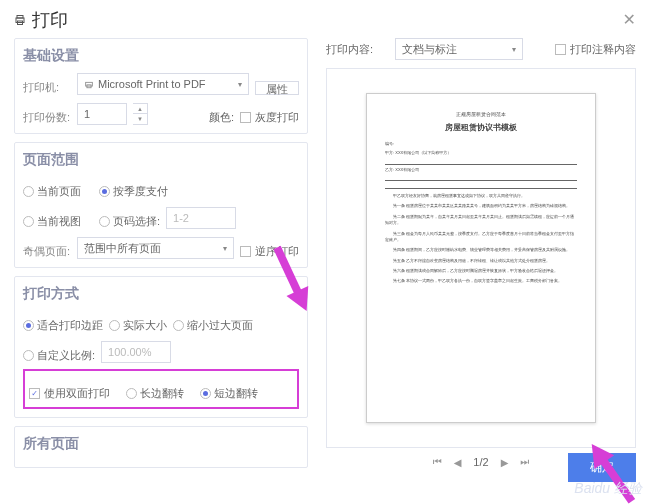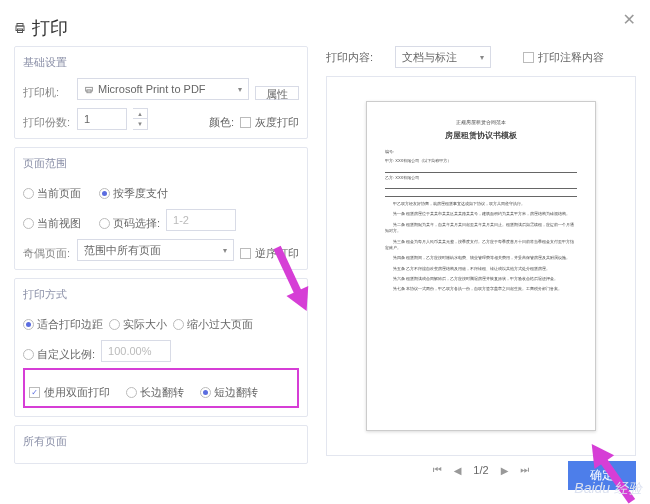--- a/index.html
+++ b/index.html
@@ -1,25 +1,25 @@
 <!DOCTYPE html>
 <html><head>
 <meta charset="utf-8">
 <style>
 * { box-sizing: border-box; margin: 0; padding: 0; }
 body { font-family: "Microsoft YaHei", sans-serif; font-size: 11px; color: #666; background: #fff; width: 650px; height: 504px; position: relative; overflow: hidden; }
 .dialog { padding: 8px 14px; }
-.dialog-header { display: flex; align-items: center; gap: 6px; padding-bottom: 6px; margin-top: 8px; }
+.dialog-header { display: flex; align-items: center; gap: 6px; padding-bottom: 6px; }
 .dialog-header h1 { font-size: 18px; font-weight: normal; color: #333; }
 .close-btn { position: absolute; right: 14px; top: 10px; font-size: 16px; color: #999; cursor: pointer; }
 .content { display: flex; gap: 12px; }
 .left { width: 300px; max-height: 440px; overflow-y: auto; padding-right: 6px; }
 .right { flex: 1; }
 .group { border: 1px solid #e3e6ef; border-radius: 2px; padding: 8px; margin-bottom: 8px; position: relative; }
-.group-title { color: #8a8fa7; font-size: 11px; margin-bottom: 6px; }
+.group-title { color: #8a8fa7; font-size: 14px; margin-bottom: 6px; font-weight: bold; }
 .row { display: flex; align-items: flex-end; gap: 6px; margin-bottom: 6px; min-height: 24px; }
 .row:last-child { margin-bottom: 0; }
 .label { color: #888; width: 48px; flex-shrink: 0; }
 .select, .input { border: 1px solid #d8dbe6; height: 22px; padding: 0 6px; font-size: 11px; color: #666; background: #fff; display: flex; align-items: center; }
 .select { justify-content: space-between; }
 .chev { font-size: 8px; color: #888; }
 .btn { border: 1px solid #d8dbe6; height: 14px; padding: 0 10px; background: #fff; color: #666; cursor: pointer; font-size: 11px; }
 .radio { display: inline-flex; align-items: center; gap: 3px; cursor: pointer; }
 .radio-circle { width: 11px; height: 11px; border: 1px solid #bbb; border-radius: 50%; display: inline-flex; align-items: center; justify-content: center; }
 .radio-circle.on::after { content: ""; width: 5px; height: 5px; background: #5b6de0; border-radius: 50%; }
@@ -180,21 +180,21 @@
       <div class="group">
         <div class="group-title">所有页面</div>
 
       </div>
 
     </div>
 
     <div class="right">
       <div class="top-row">
         <span>打印内容:</span>
-        <div class="select" style="width:96px">
+        <div class="select" style="width:128px">
             <span>文档与标注</span>
             <span class="chev">▾</span>
           </div>
         <label class="checkbox" style="margin-left:10px">
             <span class="check-box"></span>
             <span>打印注释内容</span>
           </label>
       </div>
       <div class="preview-area">
         <div class="page-preview">

